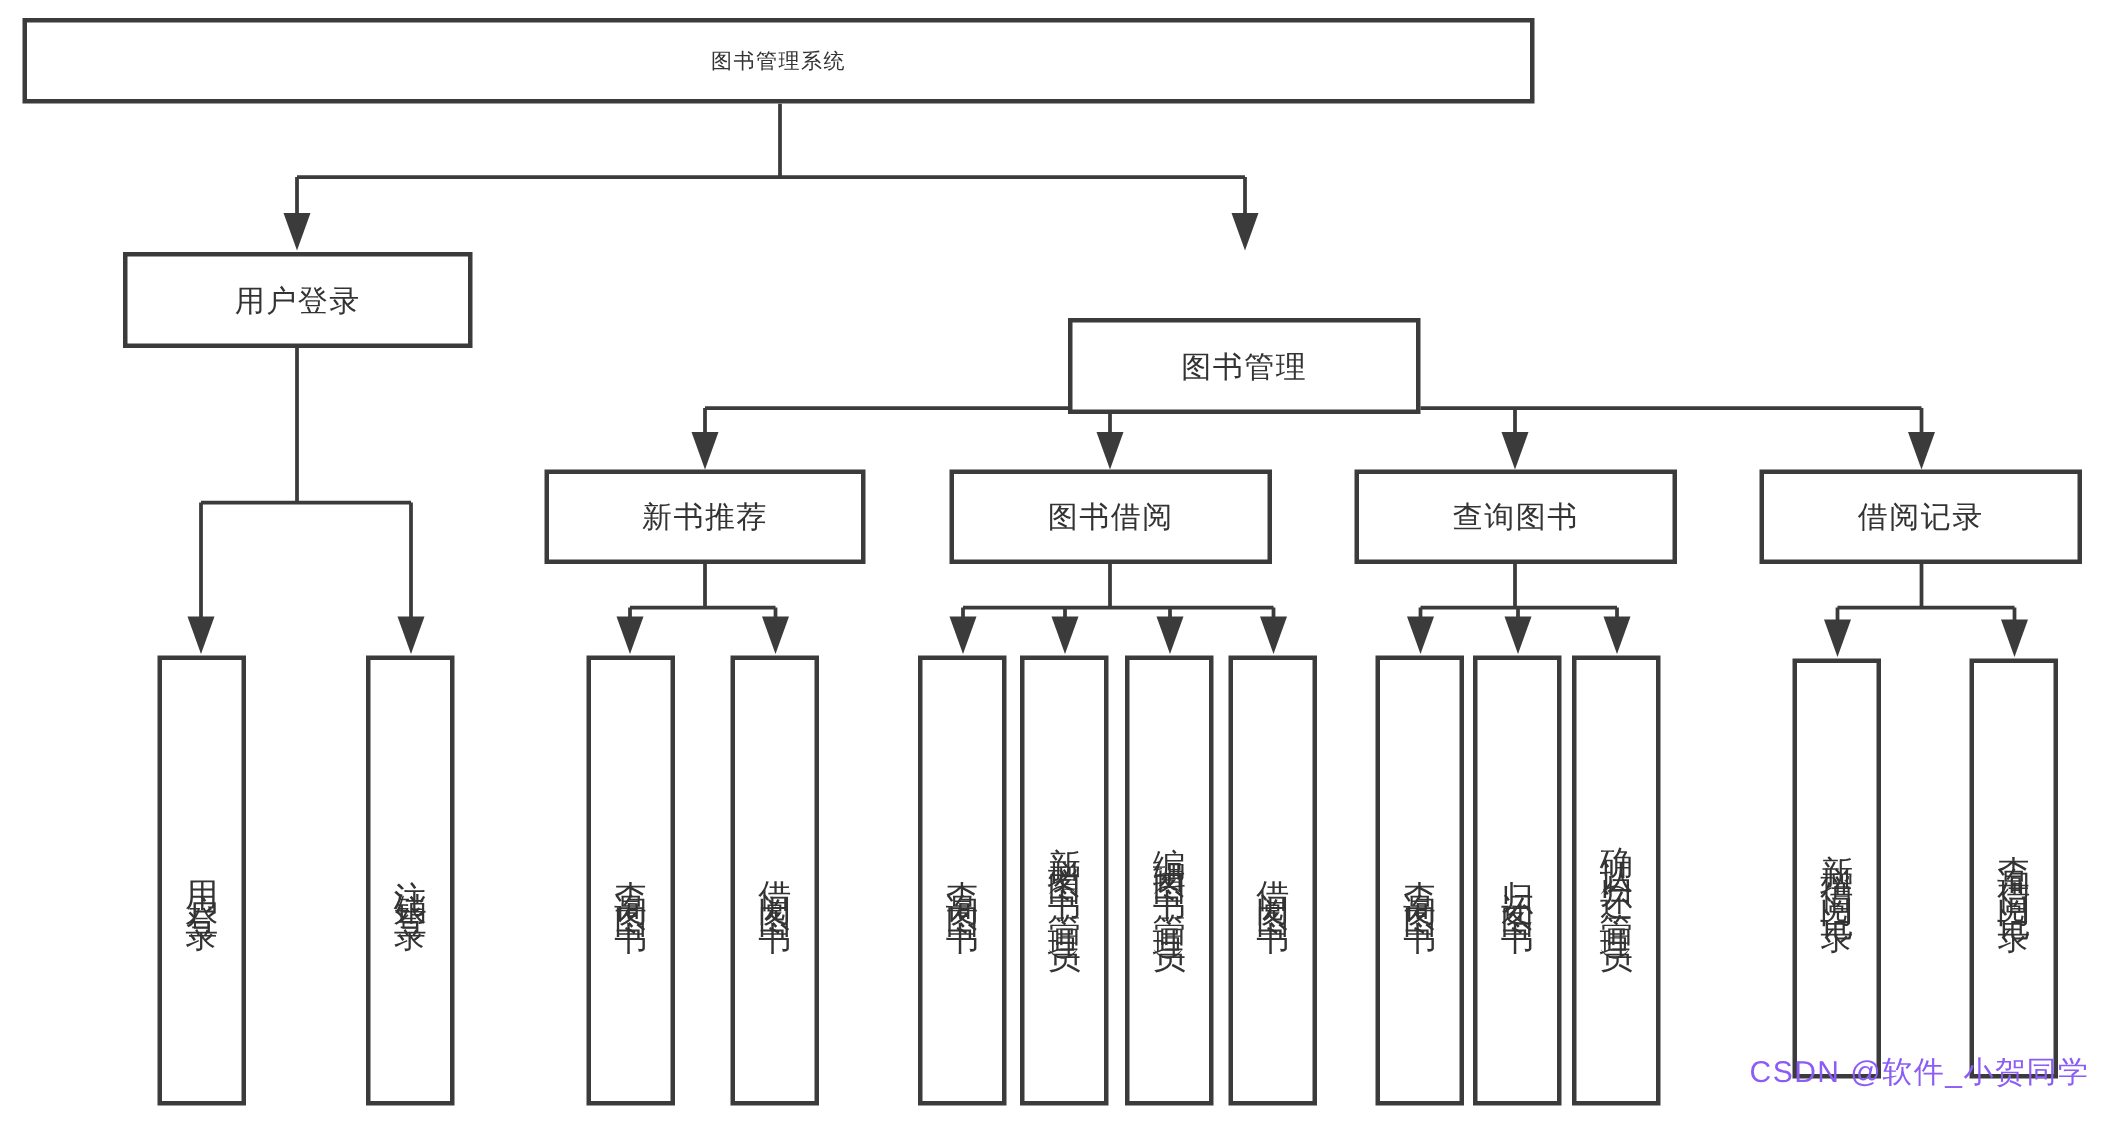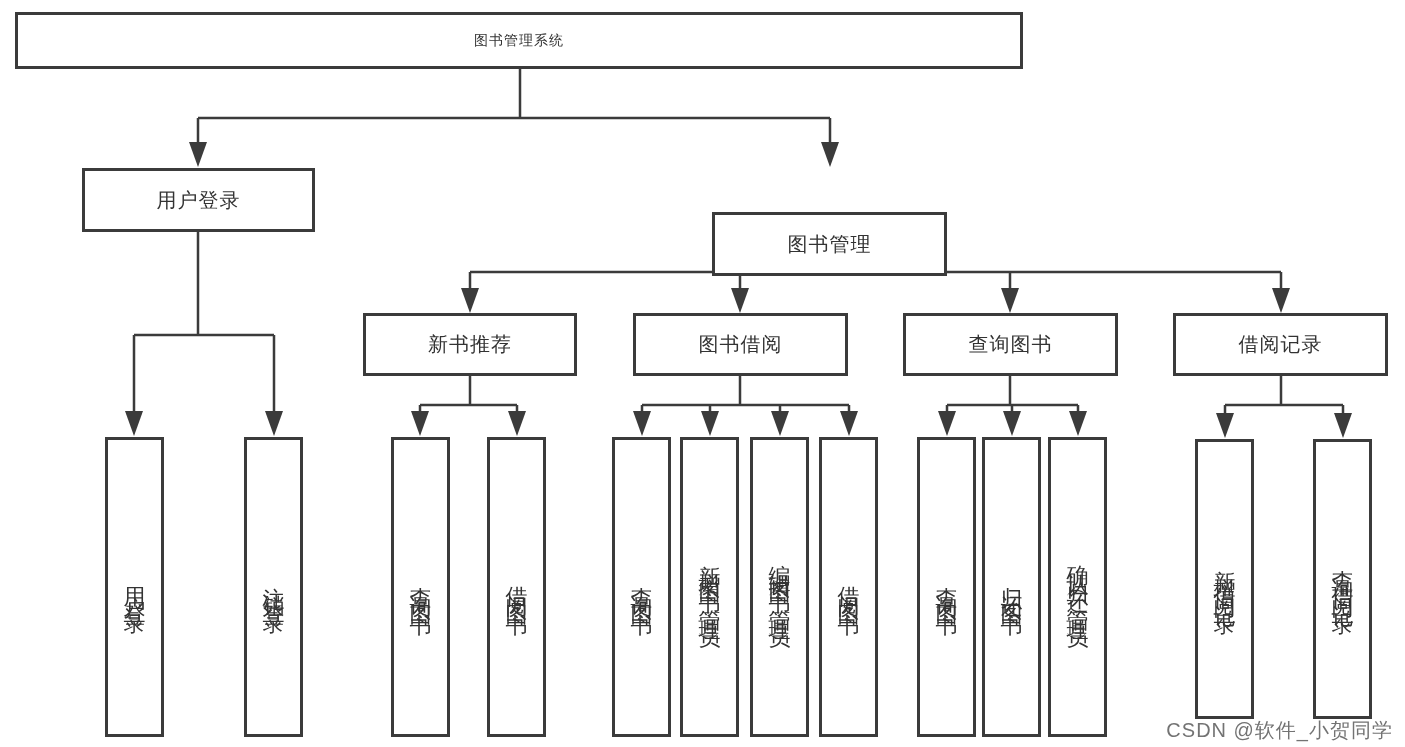--- a/index.html
+++ b/index.html
@@ -32,23 +32,23 @@
     writing-mode:vertical-rl;
     text-orientation:mixed;
     font-size:22px;
     line-height:1;
     letter-spacing:9px;
     white-space:nowrap;
   }
   .watermark{
     position:absolute;
     right:12px;
-    bottom:3px;
+    bottom:19px;
     font-size:20px;
-    color:#737373;
+    color:#8b5cf6;
     letter-spacing:1px;
     z-index:3;
     white-space:nowrap;
     margin-top:40px;
   }
 </style>
 </head>
 <body>
 
 <div id="canvas">

